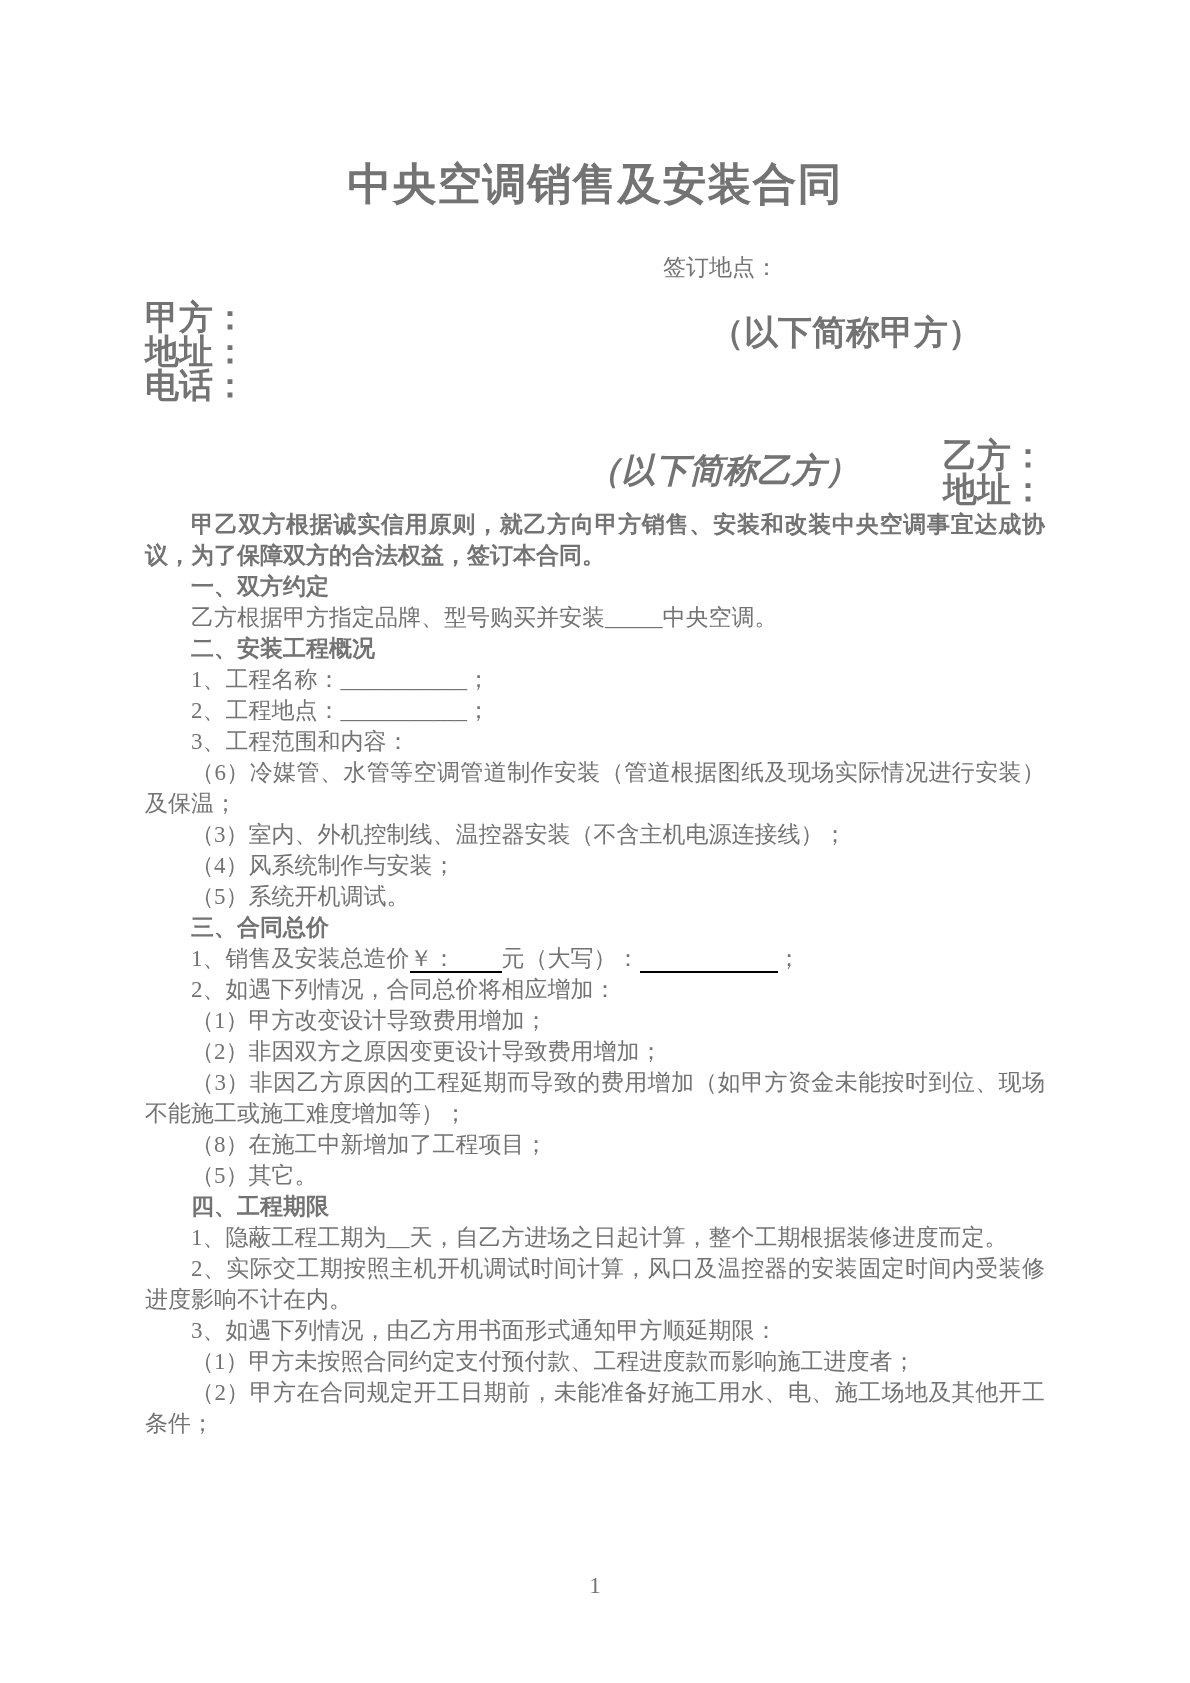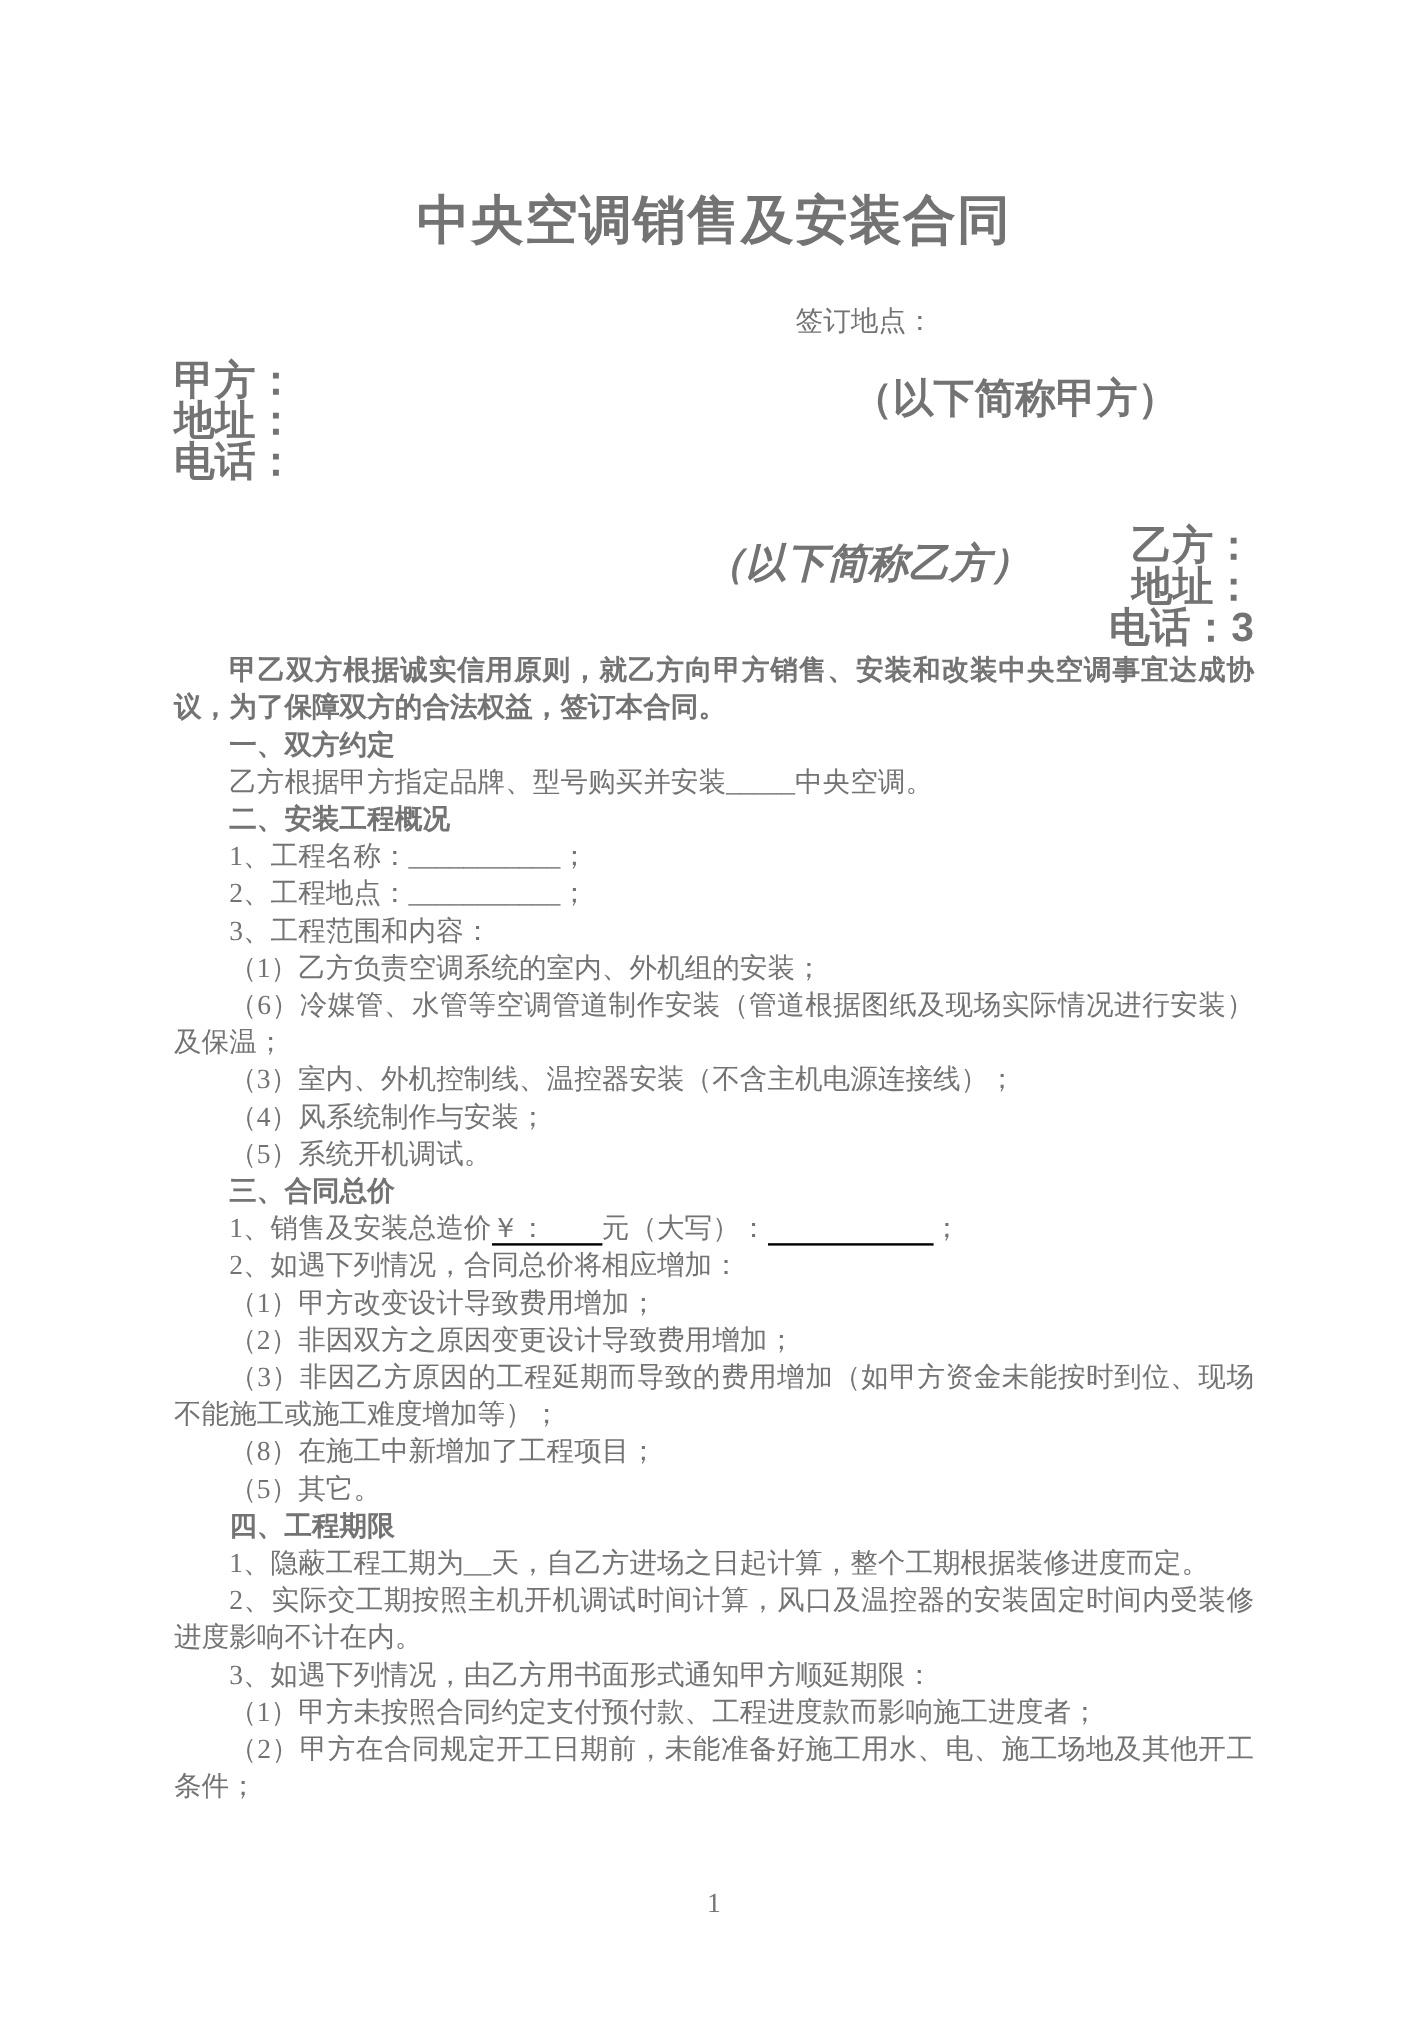--- a/index.html
+++ b/index.html
@@ -98,37 +98,33 @@
   </div>
 
   <div class="party-block party-b">
     <p class="party-row">
       <span>乙方：</span>
       <span class="party-note note-b">（以下简称乙方）</span>
     </p>
     <p class="party-row">
       <span>地址：</span>
     </p>
-    <p class="party-row">
-      <span>电话：</span><span>3</span>
-    </p>
   </div>
 
   <div class="content">
 
     <p class="p bold-sans">甲乙双方根据诚实信用原则，就乙方向甲方销售、安装和改装中央空调事宜达成协议，为了保障双方的合法权益，签订本合同。</p>
 
     <p class="p bold-sans">一、双方约定</p>
     <p class="p">乙方根据甲方指定品牌、型号购买并安装_____中央空调。</p>
 
     <p class="p bold-sans">二、安装工程概况</p>
     <p class="p">1、工程名称：___________；</p>
     <p class="p">2、工程地点：___________；</p>
     <p class="p">3、工程范围和内容：</p>
-    <p class="p">（1）乙方负责空调系统的室内、外机组的安装；</p>
     <p class="p">（6）冷媒管、水管等空调管道制作安装（管道根据图纸及现场实际情况进行安装）及保温；</p>
     <p class="p">（3）室内、外机控制线、温控器安装（不含主机电源连接线）；</p>
     <p class="p">（4）风系统制作与安装；</p>
     <p class="p">（5）系统开机调试。</p>
 
     <p class="p bold-sans">三、合同总价</p>
     <p class="p"><span>1、销售及安装总造价</span><span class="u">￥：　　</span><span>元（大写）：</span><span class="u">　　　　　　</span><span>；</span></p>
     <p class="p">2、如遇下列情况，合同总价将相应增加：</p>
     <p class="p">（1）甲方改变设计导致费用增加；</p>
     <p class="p">（2）非因双方之原因变更设计导致费用增加；</p>

